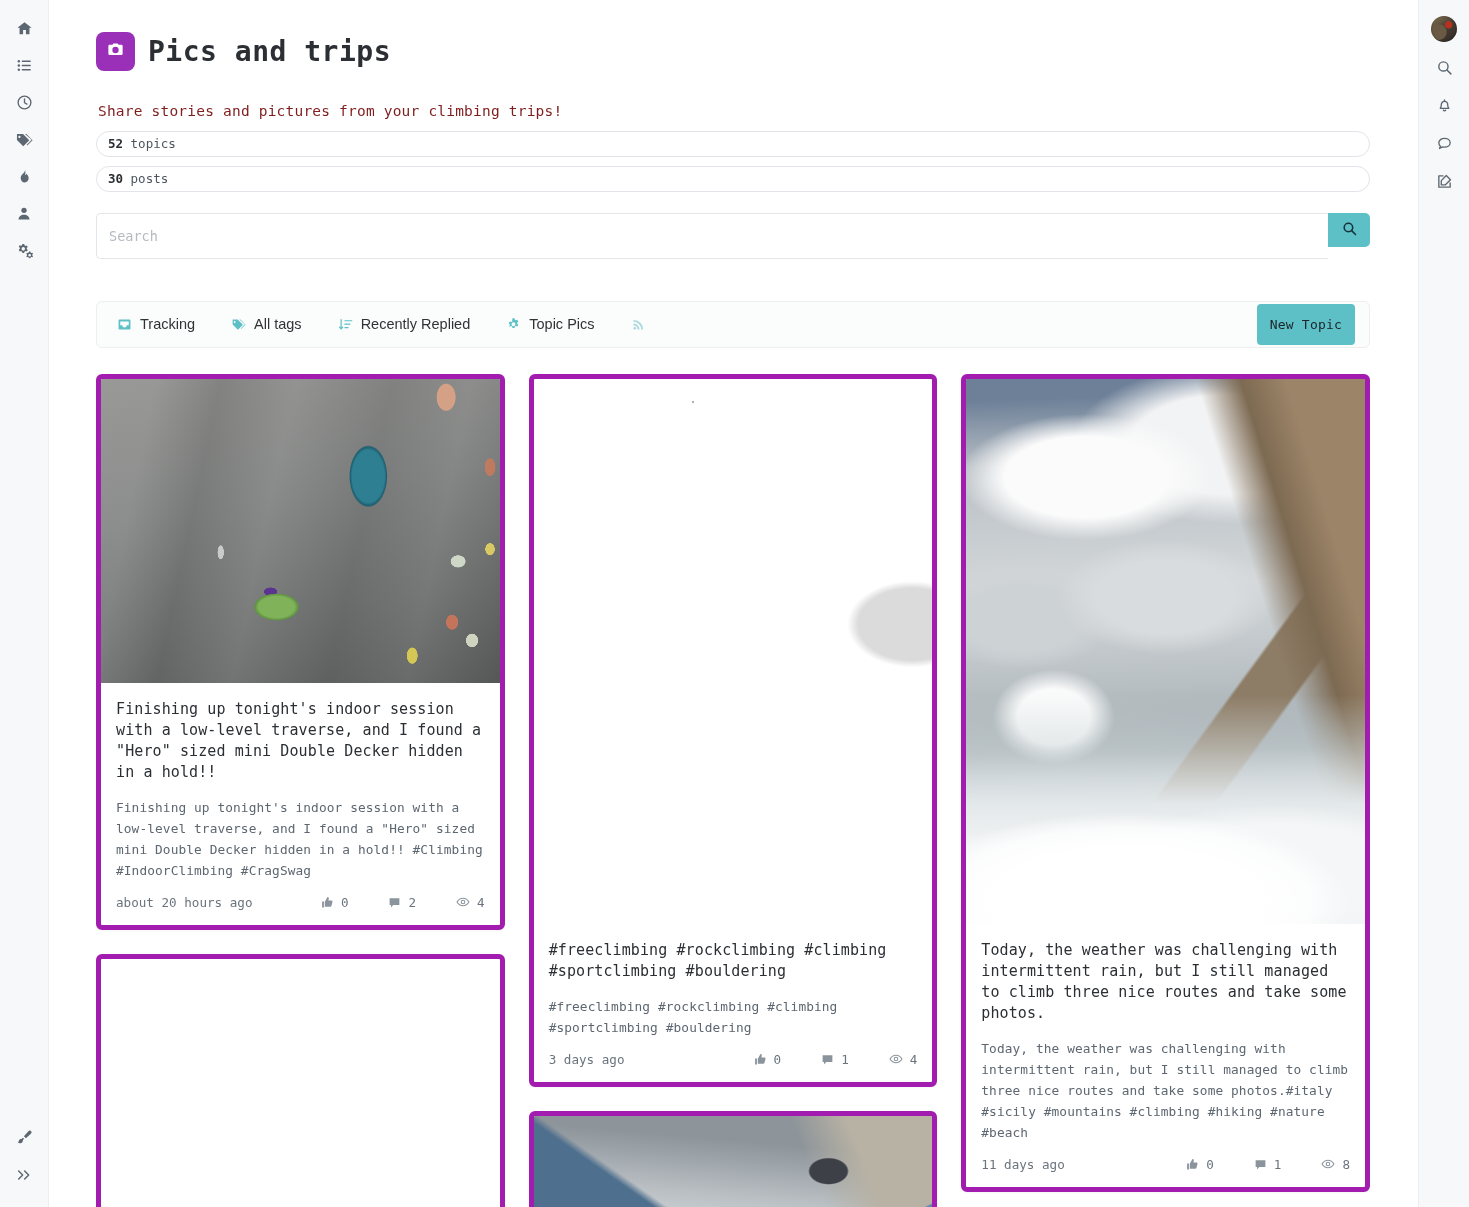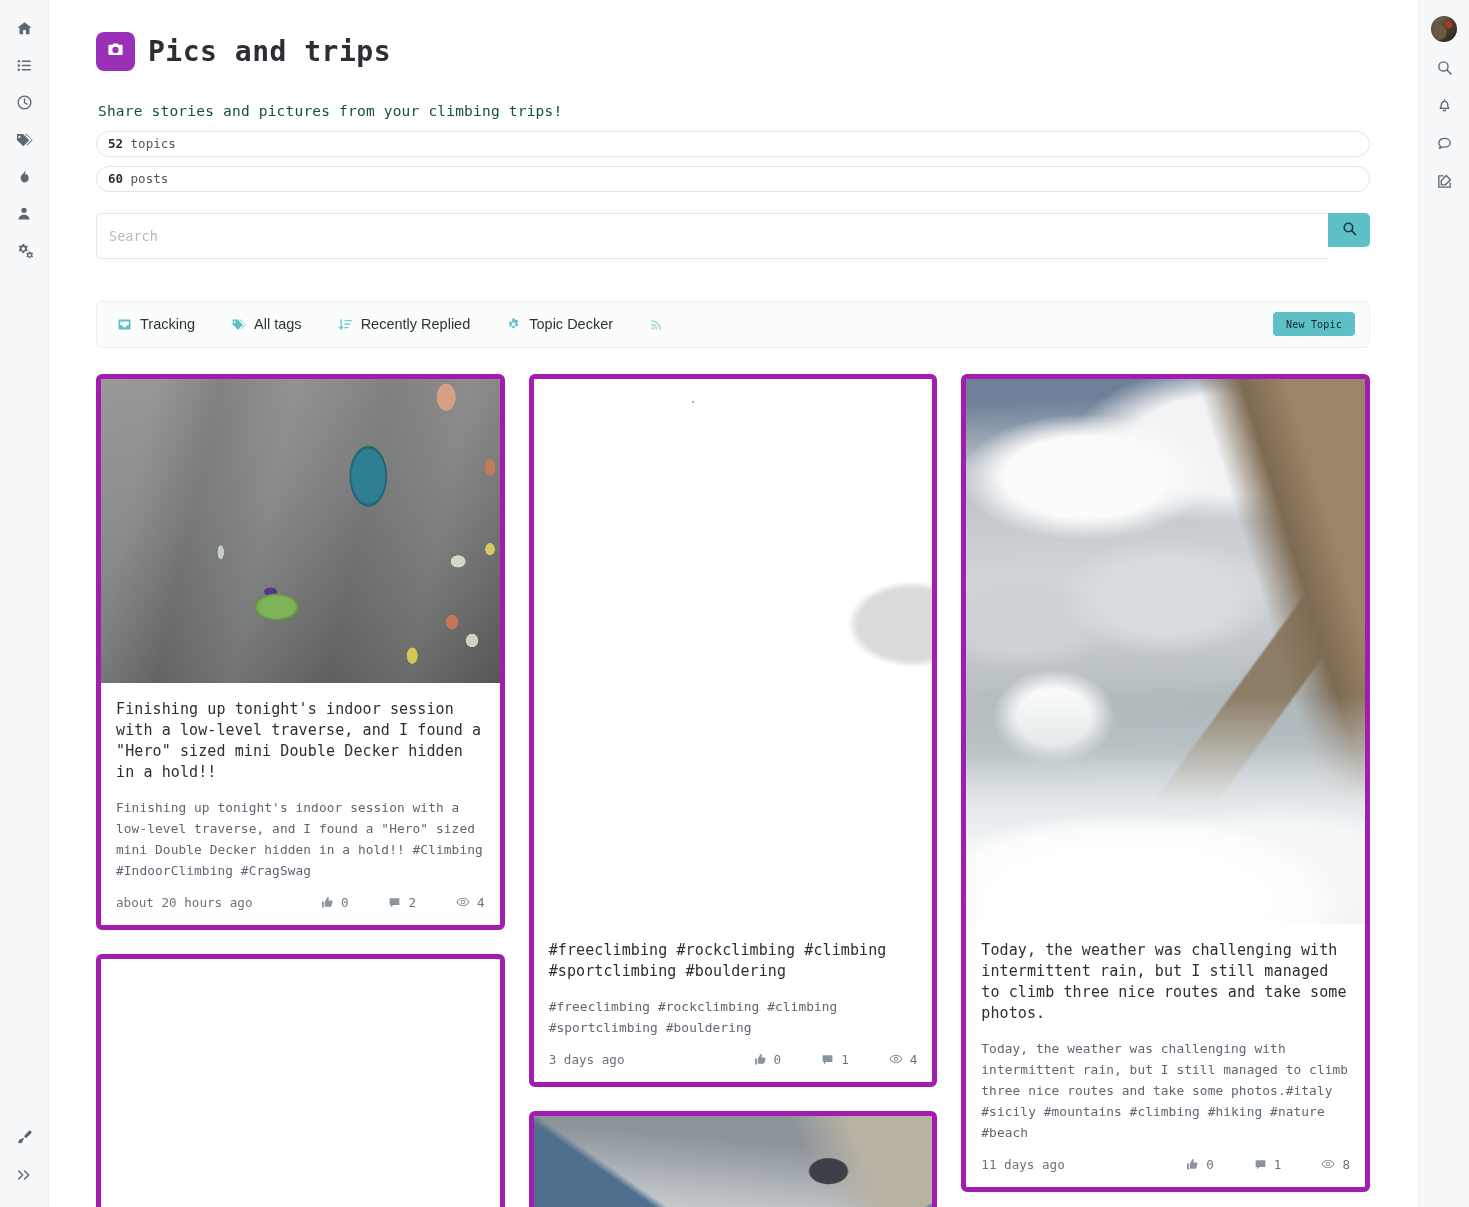--- a/index.html
+++ b/index.html
@@ -52,21 +52,21 @@
   }
   #content { width: 1274px; margin: 0 auto; padding-top: 8px; }
 
   
   #cat-header { display: flex; align-items: center; gap: 13px; padding: 8px 0 0 0; }
   #cat-logo {
     width: 39px; height: 39px; border-radius: 8px; background: #9b30b8;
     display: flex; align-items: center; justify-content: center; flex: 0 0 auto;
   }
   #cat-title { font-size: 28px; color: #2b2f33; letter-spacing: 0.5px; }
-  #cat-desc { font-size: 14.5px; color: #14532d; margin: 16px 0 0 2px; letter-spacing: .2px; }
+  #cat-desc { font-size: 14.5px; color: #7f1d1d; margin: 16px 0 0 2px; letter-spacing: .2px; }
   #cat-stats { display: flex; gap: 9px; margin-top: 12px; flex-direction: column; }
   .stat-pill {
     border: 1px solid #e1e4e8; border-radius: 14px; padding: 4px 11px 5px;
     font-size: 12.5px; color: #4c555e; background: #fff;
   }
   .stat-pill b { color: #2b2f33; }
 
   
   #search-row { display: flex; margin-top: 21px; }
   #search-input {
@@ -88,21 +88,21 @@
   }
   .nav-item {
     display: flex; gap: 8px; margin-right: 36px;
     font-family: "Liberation Sans", sans-serif; font-size: 14.5px; color: #2f3338;
     cursor: pointer; white-space: nowrap;
   }
   .nav-item .nav-ico { color: #5cc0c6; display: flex; align-items: center; }
   #rss-item { margin-right: 0; }
   #new-topic-btn {
     margin-left: auto; background: #5cc0c6; color: #1d2327; border: none;
-    border-radius: 4px; height: 24px; padding: 0 13px; font-size: 10px;
+    border-radius: 4px; height: 41px; padding: 0 13px; font-size: 13px;
     font-family: "DejaVu Sans Mono", monospace; cursor: pointer; letter-spacing: .2px;
   }
 
   
   #grid {
     margin-top: 26px;
     column-count: 3; column-gap: 24px;
   }
   .card {
     break-inside: avoid; -webkit-column-break-inside: avoid;
@@ -368,21 +368,21 @@
     </div>
 
     <div id="cat-desc">Share stories and pictures from your climbing trips!</div>
 
     <div id="cat-stats">
       <div class="stat-pill">
         <b>52</b>
         <span>topics</span>
       </div>
       <div class="stat-pill">
-        <b>60</b>
+        <b>30</b>
         <span>posts</span>
       </div>
     </div>
 
     <div id="search-row">
       <input id="search-input" type="text" placeholder="Search" style="">
       <button id="search-btn">
         <span>
           <svg width="17" height="17" viewBox="0 0 24 24" fill="none" stroke="#17323a" stroke-width="2.2" stroke-linecap="round">
               <circle cx="10.5" cy="10.5" r="6"></circle>
@@ -418,21 +418,21 @@
             </svg>
         </span>
         <span>Recently Replied</span>
       </div>
       <div class="nav-item">
         <span class="nav-ico">
           <svg width="15" height="15" viewBox="0 0 24 24" fill="currentColor">
               <path d="M10.3 2h3.4l.5 2.3 1.6.9 2.2-.8 1.7 2.9-1.7 1.6v1.8l1.7 1.6-1.7 2.9-2.2-.8-1.6.9-.5 2.3h-3.4l-.5-2.3-1.6-.9-2.2.8L4.3 15l1.7-1.6v-1.8L4.3 10l1.7-2.9 2.2.8 1.6-.9zM12 8.4a3.2 3.2 0 1 0 0 6.4 3.2 3.2 0 0 0 0-6.4z"></path>
             </svg>
         </span>
-        <span>Topic Decker</span>
+        <span>Topic Pics</span>
       </div>
       <div class="nav-item" id="rss-item">
         <span class="nav-ico" style="color:#a9d9dc">
           <svg width="15" height="15" viewBox="0 0 24 24" fill="currentColor">
               <circle cx="6" cy="18" r="2.1"></circle>
               <path d="M4 10.4v3a6.6 6.6 0 0 1 6.6 6.6h3A9.6 9.6 0 0 0 4 10.4z"></path>
               <path d="M4 4.6v3A12.4 12.4 0 0 1 16.4 20h3A15.4 15.4 0 0 0 4 4.6z"></path>
             </svg>
         </span>
       </div>

